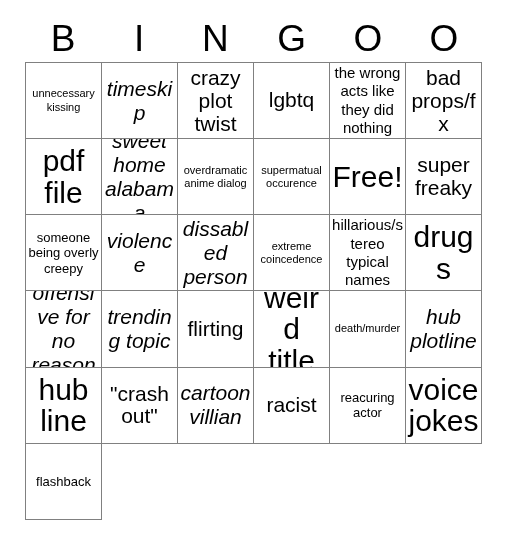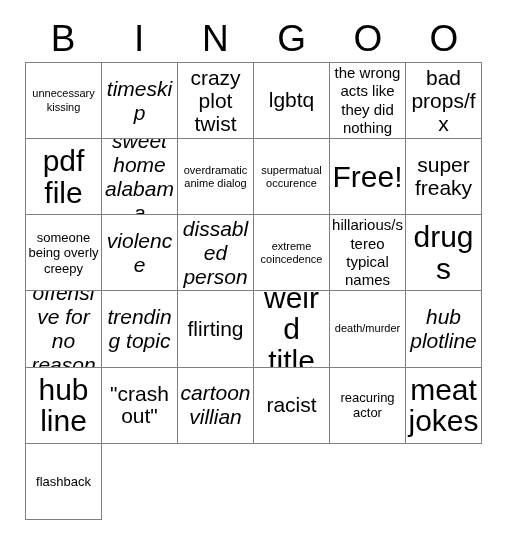--- a/index.html
+++ b/index.html
@@ -175,20 +175,20 @@
       <div class="cell fs-md">
         <span class="txt">cartoon villian</span>
       </div>
       <div class="cell fs-xl">
         <span class="txt">racist</span>
       </div>
       <div class="cell fs-sm">
         <span class="txt">reacuring actor</span>
       </div>
       <div class="cell fs-xxl">
-        <span class="txt">meat jokes</span>
+        <span class="txt">voice jokes</span>
       </div>
       <div class="cell fs-sm">
         <span class="txt">flashback</span>
       </div>
     </div>
 
 </div>
 
 </body></html>

